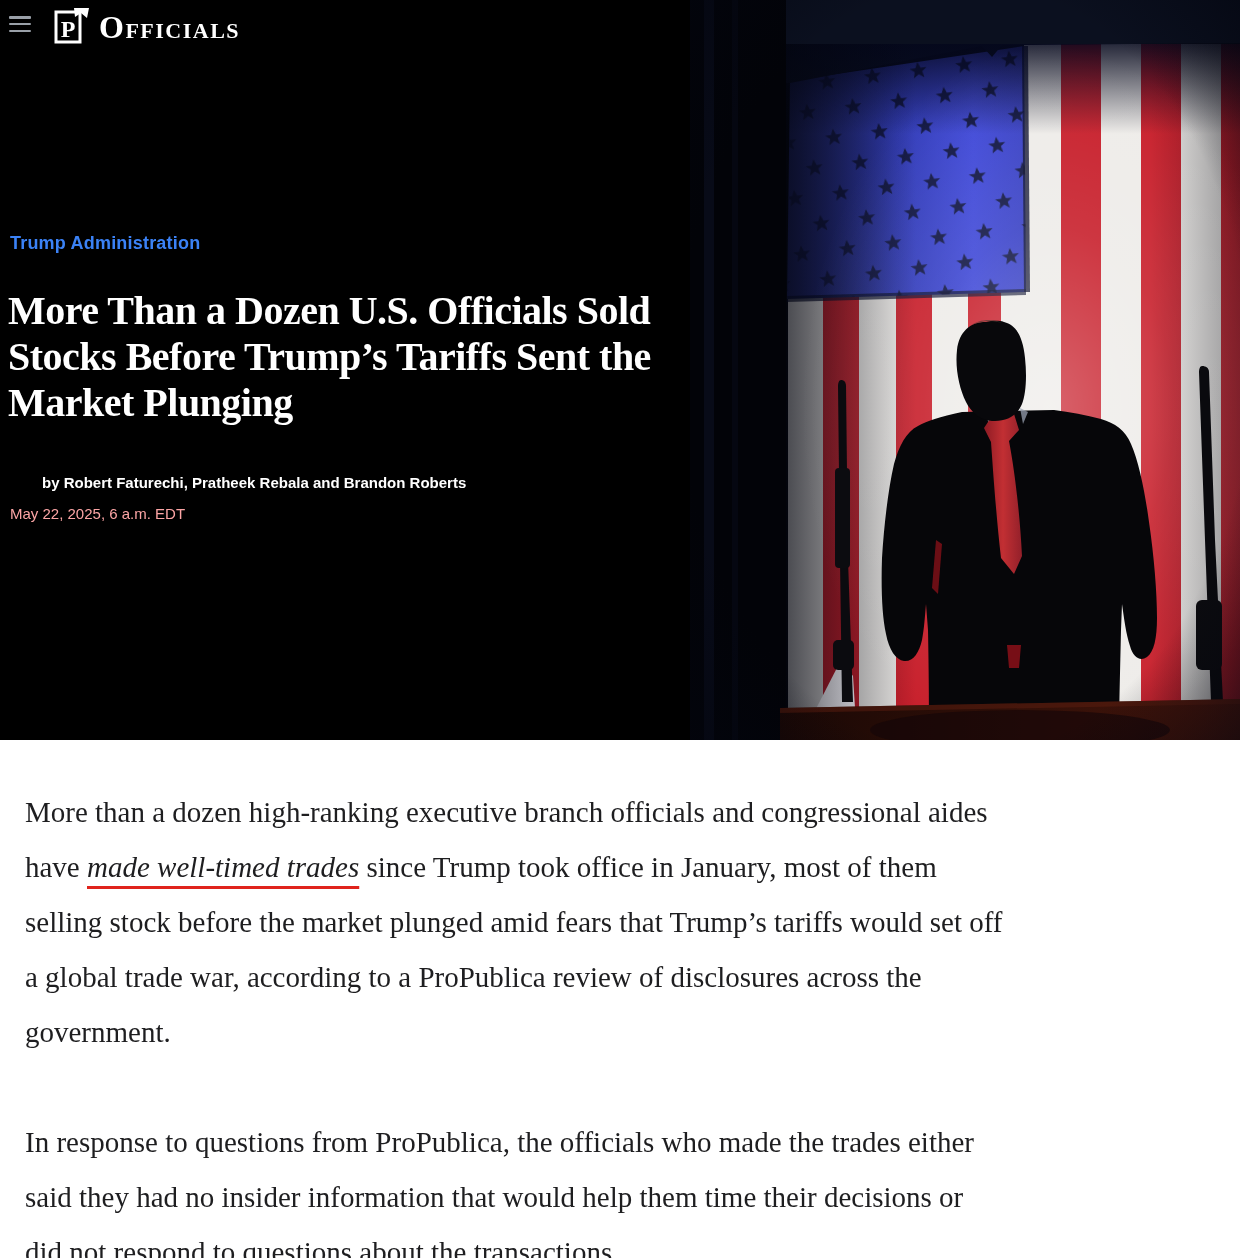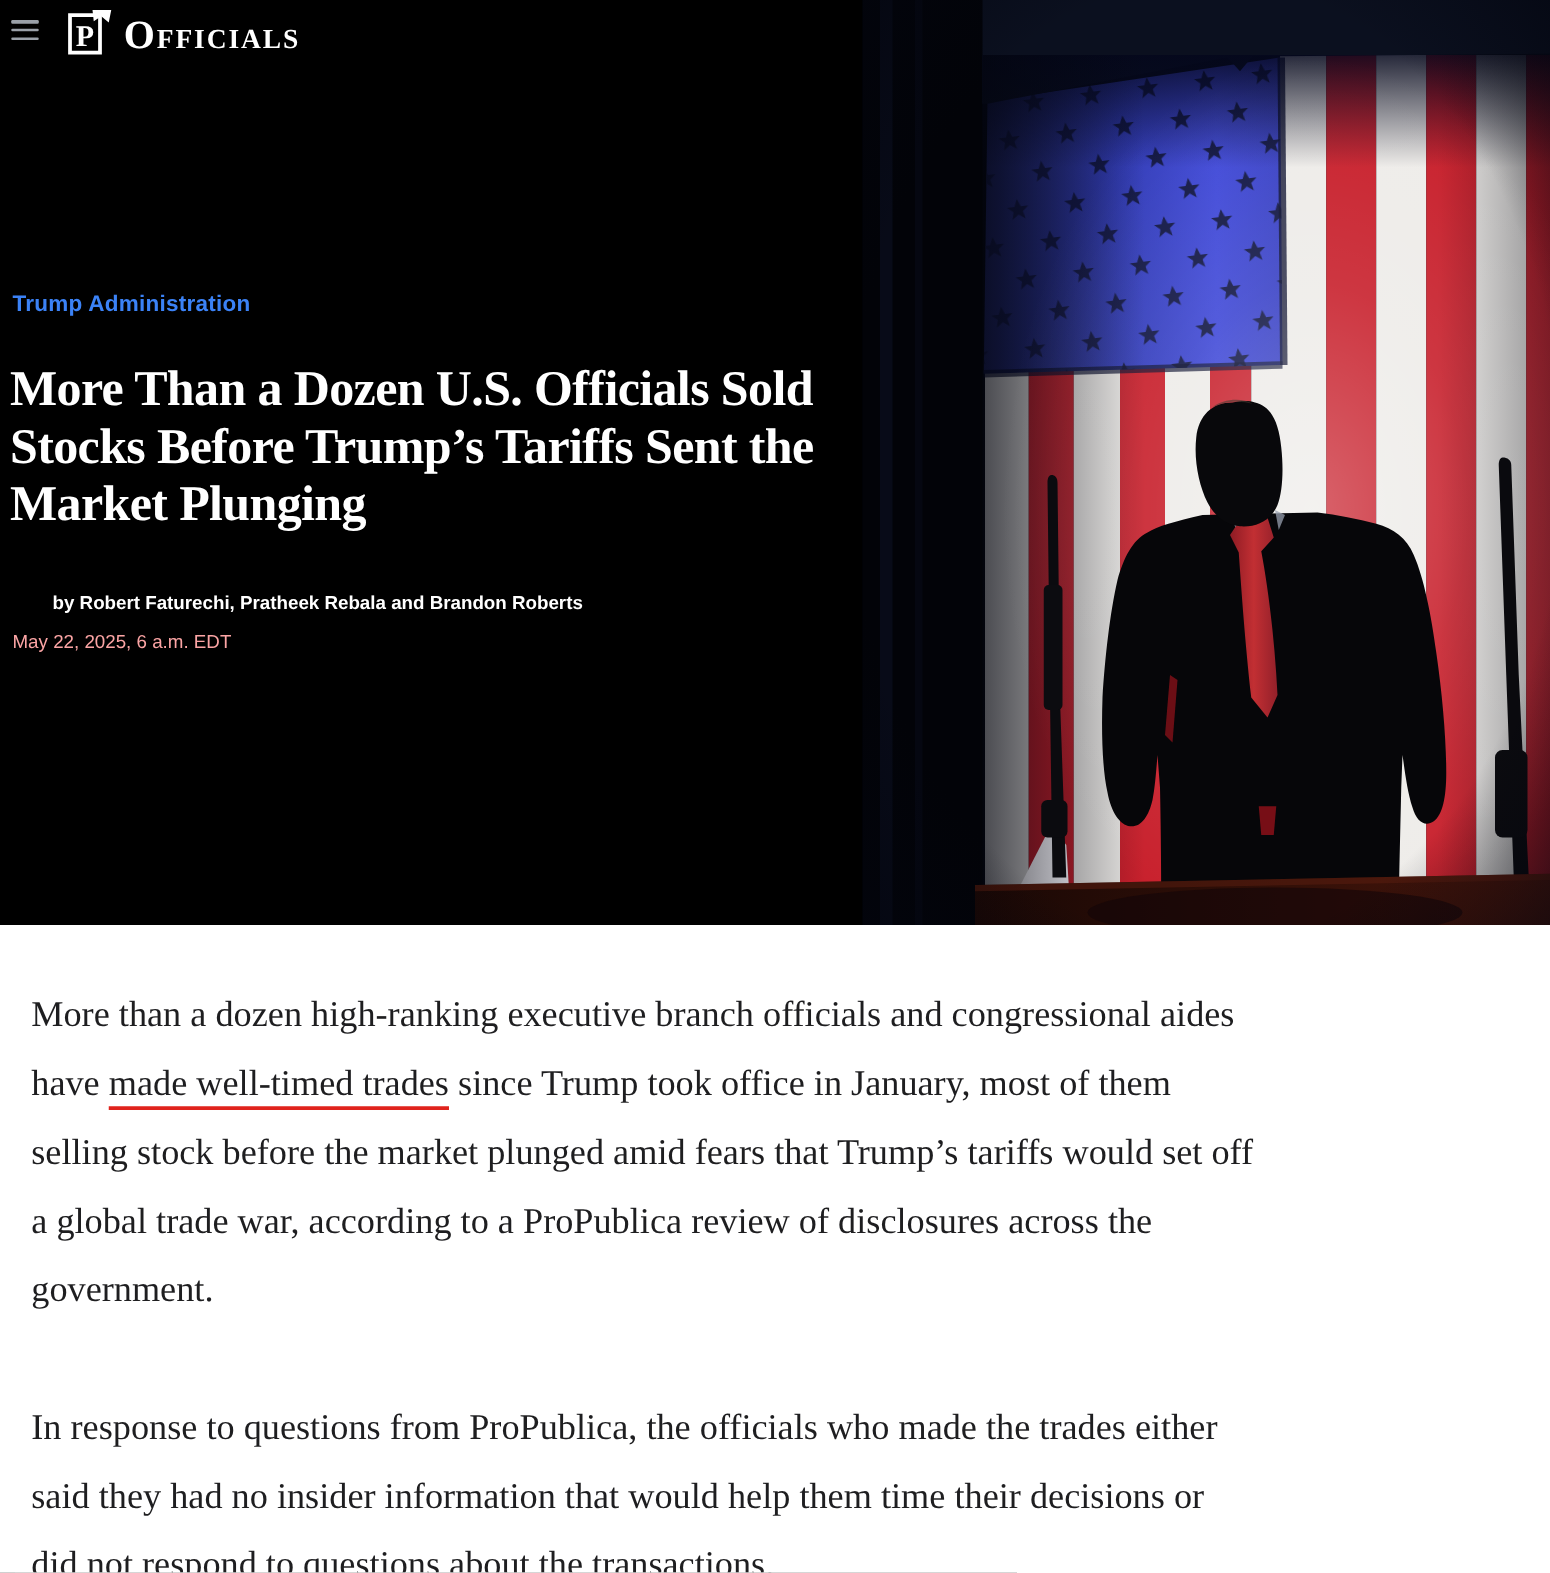--- a/index.html
+++ b/index.html
@@ -39,21 +39,21 @@
     position:absolute; left:12px; top:740px; width:1240px; height:518px;
     background:#fff; box-sizing:border-box; padding:45px 10px 0 13px;
   }
   .article p {
     margin:0 0 55px 0; font-family:"Liberation Serif", serif;
     font-size:29px; line-height:55px; color:#1e1e20; white-space:pre;
   }
   a.article-link {
     color:inherit; text-decoration:underline;
     text-decoration-color:var(--link-red,#e0231c);
-    text-decoration-thickness:3px; text-underline-offset:9px; cursor:pointer;
+    text-decoration-thickness:3px; text-underline-offset:9px; cursor:pointer;font-style:italic;
   }
 </style>
 </head>
 <body>
 
 <div class="page">
 
   <div class="hero">
 
     <div class="menu-button">

